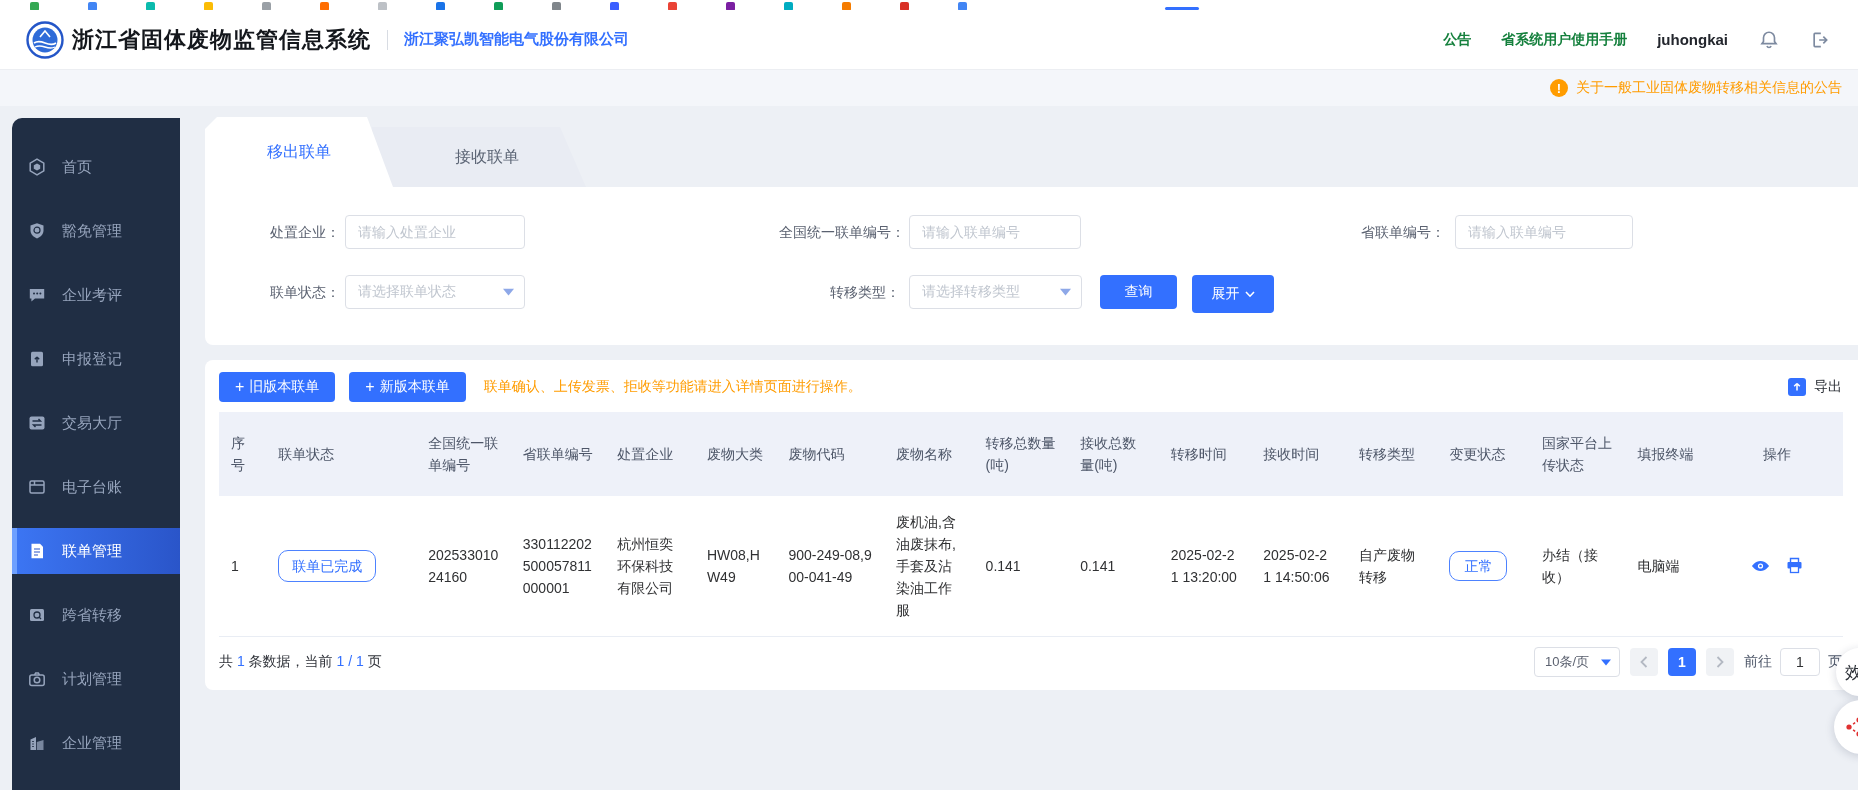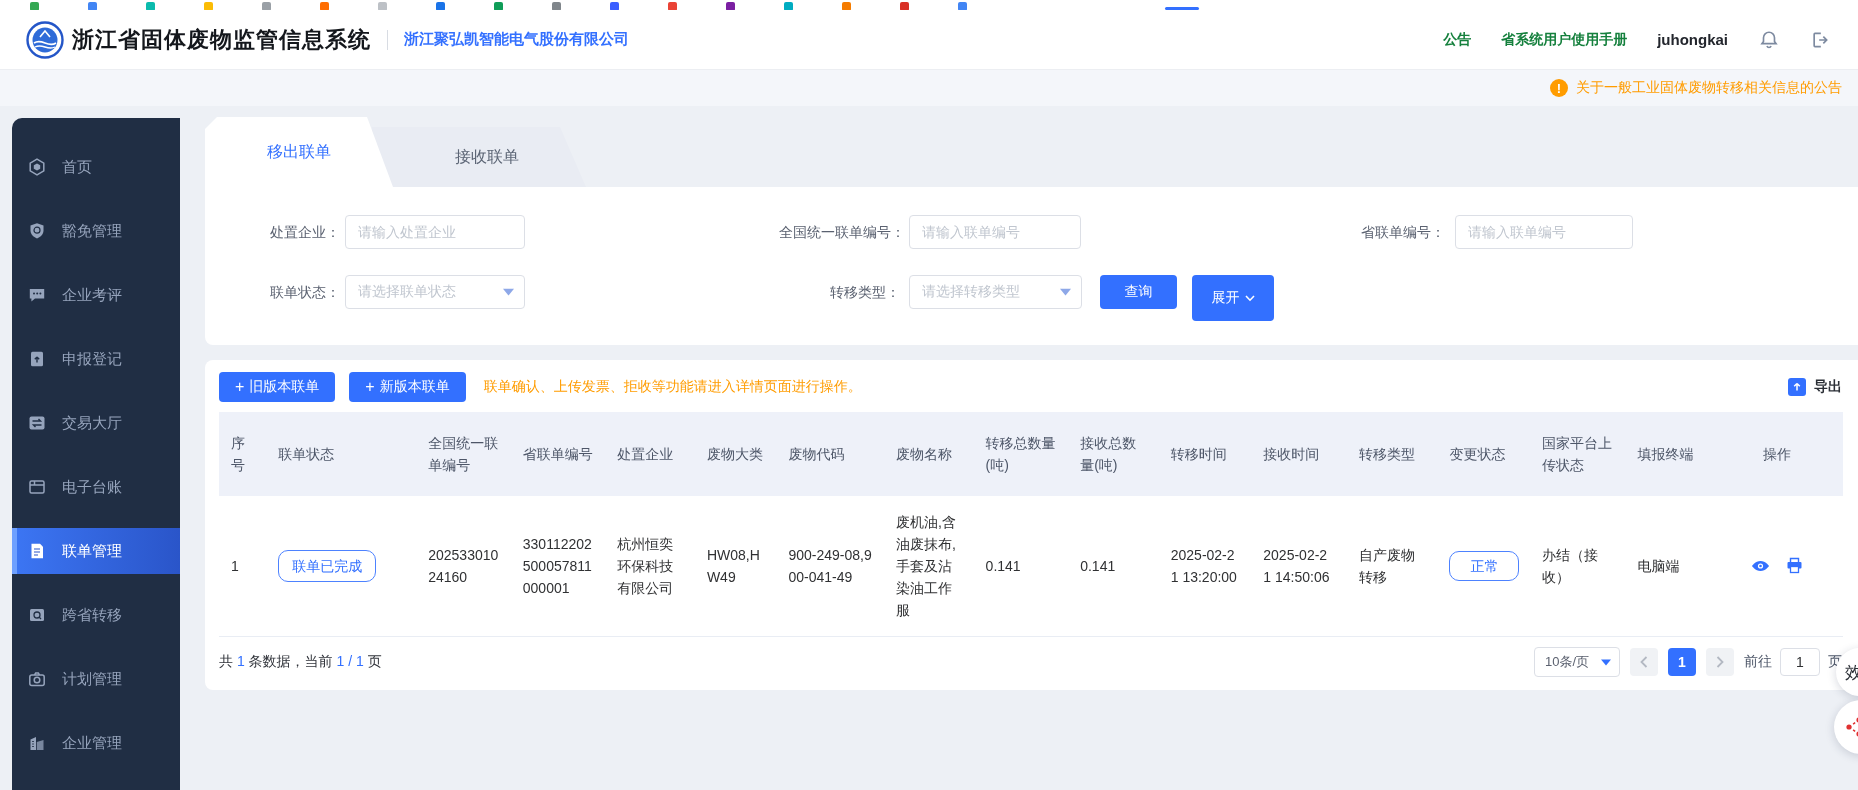--- a/index.html
+++ b/index.html
@@ -52,41 +52,41 @@
   .f-label { position:absolute; text-align:right; font-size:14px; color:#5a6170; line-height:34px; }
   .ipt { position:absolute; height:34px; border:1px solid #dcdfe6; border-radius:4px; padding:0 12px;
     font-size:14px; color:#303133; outline:none; background:#fff; font-family:inherit; }
   .ipt::placeholder { color:#c0c6cf; }
   .sel { position:absolute; height:34px; border:1px solid #dcdfe6; border-radius:4px;
     display:flex; align-items:center; justify-content:space-between; padding:0 10px 0 12px;
     color:#c0c6cf; font-size:14px; cursor:pointer; background:#fff; }
   .btn-primary { background:#3370ff; color:#fff; border:none; border-radius:4px; font-size:14px;
     display:flex; align-items:center; justify-content:center; gap:5px; cursor:pointer; font-family:inherit; }
   .btn-search { position:absolute; left:895px; top:88px; width:77px; height:34px; }
-  .btn-expand { position:absolute; left:987px; top:88px; width:82px; height:46px; }
+  .btn-expand { position:absolute; left:987px; top:88px; width:82px; height:38px; }
   
   .table-panel { position:absolute; left:205px; top:360px; right:0; height:330px; background:#fff;
     border-radius:8px 0 0 8px; }
   .panel-toolbar { display:flex; align-items:center; gap:14px; padding:12px 16px 10px 14px; }
   .btn-ver { height:30px; padding:0 16px; font-size:14px; }
   .plus { font-size:16px; line-height:1; }
   .tip { color:#ff9c00; font-size:14px; margin-left:4px; }
-  .export { margin-left:auto; display:flex; align-items:center; gap:8px; cursor:pointer; font-size:14px; color:#2b2f36;font-weight:bold; }
+  .export { margin-left:auto; display:flex; align-items:center; gap:8px; cursor:pointer; font-size:14px; color:#2b2f36; }
   .export-icon { width:18px; height:18px; border-radius:3px; background:#3370ff; display:flex; align-items:center; justify-content:center; }
   .grid { margin-left:14px; width:1624px; border-collapse:collapse; table-layout:fixed; font-size:14px; }
   .grid th { background:#eef1f9; color:#4d5668; font-weight:normal; text-align:left;
     padding:8px 12px; line-height:22px; word-break:break-all; vertical-align:middle; }
   .grid thead tr { height:84px; }
   .grid td { padding:8px 12px; line-height:22px; word-break:break-all; vertical-align:middle;
     color:#303133; border-bottom:1px solid #e9edf4; }
   .grid tbody tr { height:140px; }
   .grid th:last-child, .grid td:last-child { text-align:center; }
   .badge { display:inline-block; border:1px solid #4d82ff; color:#3370ff; border-radius:10px;
     padding:4px 13px; font-size:14px; background:#fff; white-space:nowrap; }
-  .badge-sm { padding:3px 20px; }
+  .badge-sm { padding:3px 14px; }
   .ops { display:flex; gap:16px; align-items:center; justify-content:center; }
   .op-icon { cursor:pointer; display:flex; }
   
   .pager { position:absolute; left:14px; right:16px; top:282px; height:40px;
     display:flex; align-items:center; justify-content:space-between; font-size:14px; color:#30333a; }
   .pager .num { color:#3370ff; }
   .pager-right { display:flex; align-items:center; gap:10px;padding-left:17px; }
   .psize { width:86px; height:30px; border:1px solid #dcdfe6; border-radius:4px; background:#fff;
     display:flex; align-items:center; justify-content:space-between; padding:0 8px 0 10px;
     font-size:13px; color:#5c6270; cursor:pointer; }

